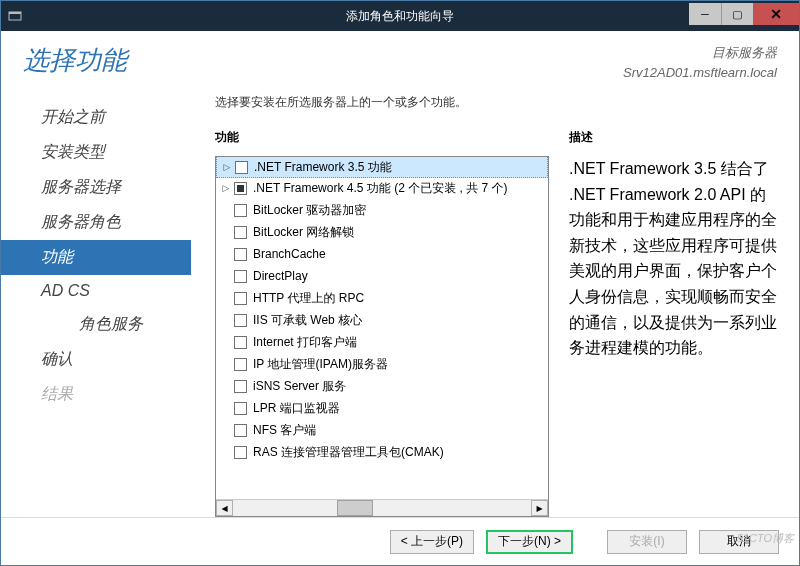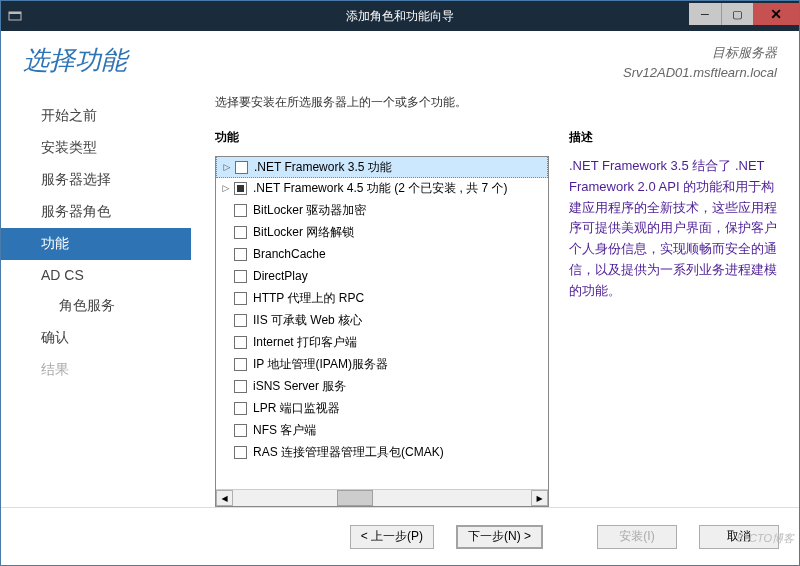--- a/index.html
+++ b/index.html
@@ -18,23 +18,23 @@
   
   
   .header { padding: 12px 22px 6px 22px; display: flex; align-items: flex-start; font-style: italic; }
   .header h1 { color: #2e74b5; font-size: 26px; font-weight: 300; }
   .header .right { margin-left: auto; text-align: right; font-size: 13px; color: #666; line-height: 1.5; }
 
   
   .body { flex: 1; display: flex; }
 
   
-  .sidebar { width: 190px; padding-top: 12px; font-size: 14px; }
+  .sidebar { width: 190px; padding-top: 12px; font-size: 16px; font-style: italic; }
   .sidebar .nav-item { padding: 7px 8px 7px 40px; color: #444; cursor: pointer; }
-  .sidebar .nav-item.indent { padding-left: 58px; }
+  .sidebar .nav-item.indent { padding-left: 78px; }
   .sidebar .nav-item.active { background: #2e74b5; color: #fff; }
   .sidebar .nav-item.disabled { color: #aaa; }
 
   
   .main { flex: 1; display: flex; flex-direction: column; padding: 6px 20px 0 24px; font-size: 12px; }
   .instruction { color: #333; margin-bottom: 18px; }
   .columns { flex: 1; display: flex; gap: 20px; }
 
   .col-features { flex: 1; display: flex; flex-direction: column; }
   .col-label { font-weight: bold; margin-bottom: 10px; }
@@ -46,26 +46,26 @@
   .expander.blank { visibility: hidden; }
   .chk { width: 13px; height: 13px; border: 1px solid #707070; margin: 0 6px 0 2px; display:inline-block; position:relative; background:#fff;}
   .chk.filled::after { content:""; position:absolute; inset:2px; background:#333;}
   .tree-label {}
   .hscroll { height: 17px; border-top: 1px solid #ccc; display:flex; align-items:center; background:#f0f0f0;}
   .hscroll .arrow { width: 17px; height:100%; border:1px solid #b0b0b0; background:#efefef; display:flex; align-items:center; justify-content:center; font-size:8px;}
   .hscroll .track { flex:1; height:100%; position:relative;}
   .hscroll .thumb { position:absolute; left:35%; width:36px; top:0; bottom:0; background:#cdcdcd; border:1px solid #a0a0a0;}
 
   .col-desc { width: 210px; }
-  .desc-text { font-size: 13px; color: #4c1d95; line-height: 1.6; }
-
-  
-  .footer { height: 58px; border-top: 1px solid #ddd; display: flex; align-items: center; justify-content: flex-end; padding: 0 20px; gap: 22px; }
+  .desc-text { font-size: 16px; color: #000000; line-height: 1.6; }
+
+  
+  .footer { height: 48px; border-top: 1px solid #ddd; display: flex; align-items: center; justify-content: flex-end; padding: 0 20px; gap: 12px; }
   .btn { min-width: 80px; height: 24px; border: 1px solid #adadad; background: #efefef; font-size: 12px; cursor: pointer; padding:0 10px;}
-  .btn.primary { border: 2px solid #a3a3a3; }
+  .btn.primary { border: 2px solid #22c55e; }
   .btn:disabled, .btn.disabled { color: #aaa; cursor:default;}
   .watermark { position:absolute; right:6px; bottom:20px; font-size:11px; color:#bbb; z-index:5;font-style:italic;}
 </style>
 </head>
 <body>
 
 <div class="window">
 
   <div class="titlebar">
     <span class="sysicon">

